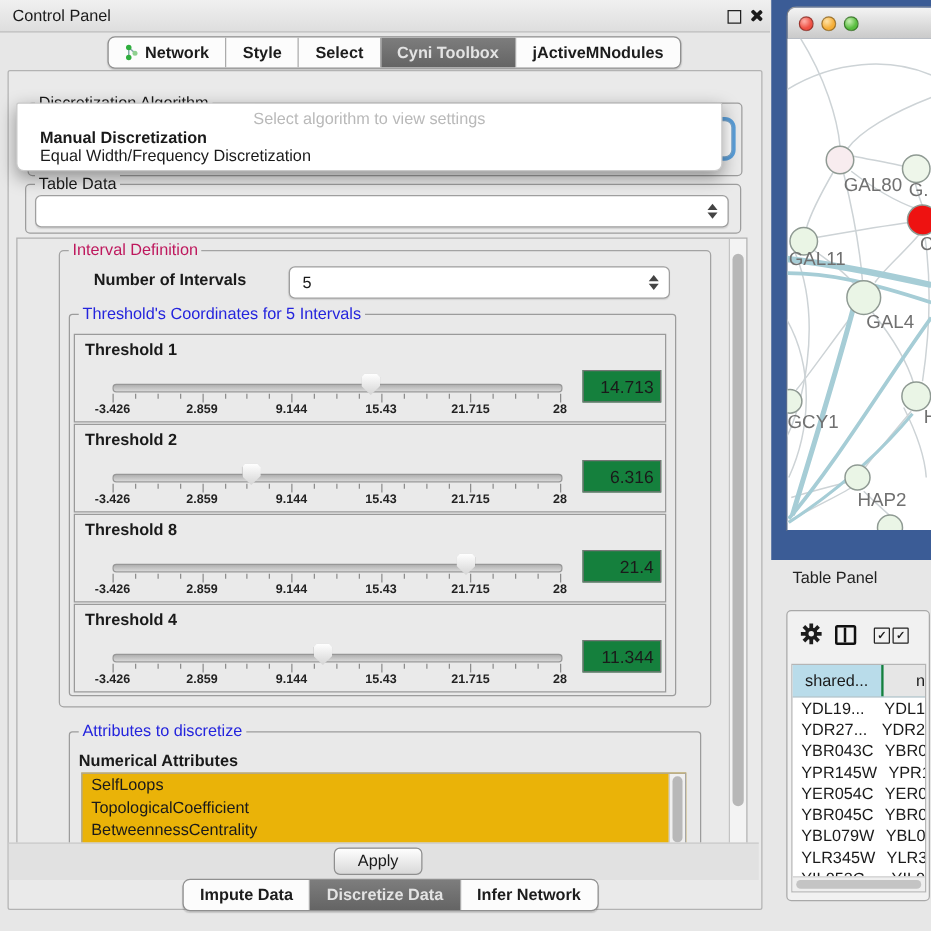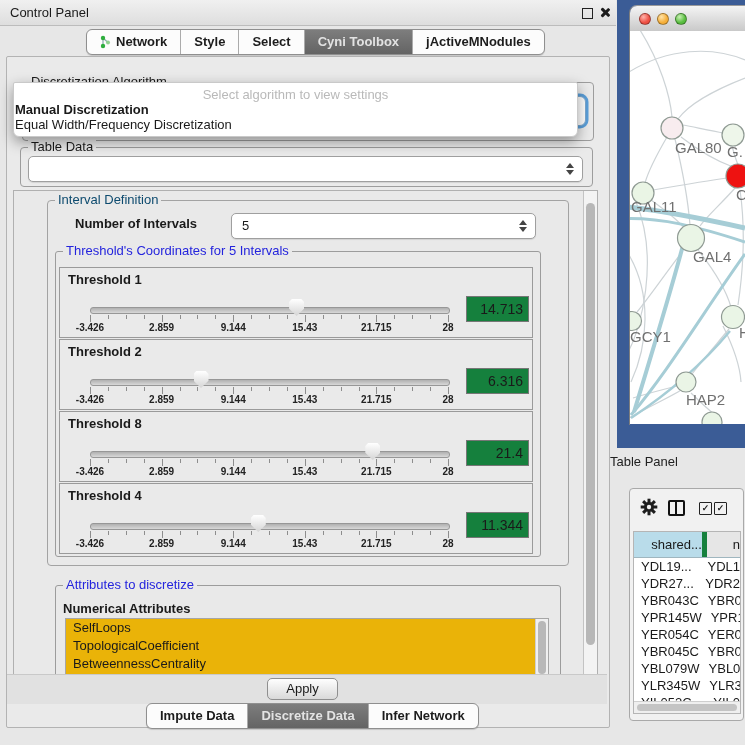--- a/index.html
+++ b/index.html
@@ -23,32 +23,32 @@
        color:#1c1c1c;border-left:1px solid #ababab;white-space:nowrap;cursor:default;}
   .seg:first-child{border-left:none;}
   .seg.sel{background:linear-gradient(#7d7d7d,#646464);color:#e3e3e3;justify-content:center;}
   #topTabs{left:86px;top:29px;} #bottomTabs{left:146px;top:703px;}
 
   
   #contentPanel{left:6px;top:56px;width:602px;height:670px;background:#eaeaea;
                 border:1px solid #b3b3b3;border-radius:2px;}
   .group{border:1px solid #9d9d9d;border-radius:4px;}
   .gtitle{padding:0 3px;background:#eaeaea;line-height:13px;z-index:2;}
-  .gtitle.green{color:#0c4a6e;} .gtitle.blue{color:#2424dd;}
+  .gtitle.green{color:#be185d;} .gtitle.blue{color:#2424dd;}
 
   #algoGroup{left:22px;top:82px;width:570px;height:57px;}
   #algoLabel{left:28px;top:75px;}
   #algoCombo{left:30px;top:96px;width:554px;height:28px;background:#fff;border:1px solid #7aa8cf;
              border-radius:6px;box-shadow:0 0 0 2.5px #5b9fd9;z-index:1;}
 
   
   #popup{left:13px;top:82px;width:563px;height:53px;background:#fff;border:1px solid #c9c9c9;
          border-radius:2px 2px 6px 6px;box-shadow:0 5px 14px rgba(0,0,0,.38);z-index:30;}
   #popup .ph{text-align:center;color:#b9b9b9;margin-top:5px;line-height:14px;}
-  #popup .opt{line-height:15px;padding-left:1px;}
+  #popup .opt{line-height:15px;padding-left:18px;}
   #popup .opt.b{font-weight:bold;}
 
   #tdGroup{left:20px;top:147px;width:571px;height:38px;}
   #tdLabel{left:28px;top:140px;}
   .combo{background:#fff;border:1px solid #9f9f9f;border-radius:5px;box-shadow:0 1px 1px rgba(0,0,0,.1);}
   .combo .val{position:absolute;left:10px;top:0;line-height:24px;}
   .stepper{position:absolute;right:8px;top:50%;margin-top:-6px;width:8px;height:12px;}
   .stepper:before,.stepper:after{content:"";position:absolute;left:0;border-left:4px solid transparent;border-right:4px solid transparent;}
   .stepper:before{top:0;border-bottom:5px solid #444;}
   .stepper:after{bottom:0;border-top:5px solid #444;}
@@ -100,31 +100,31 @@
           border-left:1px solid #7e7e7e;border-top:1px solid #9a9a9a;}
   #macBar{position:relative;height:25px;background:linear-gradient(#f4f4f4,#c9c9c9);
           border-bottom:1px solid #8e8e8e;display:flex;align-items:center;gap:6px;padding-left:9px;}
   .light{width:12px;height:12px;border-radius:50%;border:1px solid rgba(0,0,0,.35);box-sizing:border-box;}
   .light.red{background:radial-gradient(circle at 35% 30%,#ffb3ab,#ee4f43 60%);}
   .light.yellow{background:radial-gradient(circle at 35% 30%,#ffe3a8,#f5ae38 60%);}
   .light.green{background:radial-gradient(circle at 35% 30%,#c9f0b4,#57bd3e 60%);}
   #netCanvas{position:absolute;left:630px;top:31px;width:115px;height:393px;background:#fff;}
   #net-svg{position:absolute;left:0;top:0;}
 
-  #tpTitle{left:610px;top:454px;color:#222;}
+  #tpTitle{left:634px;top:454px;color:#222;}
   #tpBox{left:629px;top:488px;width:113px;height:231px;background:#f1f1f1;border:1px solid #a9a9a9;border-radius:4px;}
   .colico{left:668px;top:500px;width:13px;height:12px;border:2px solid #111;border-radius:2px;}
   .colico:after{content:"";position:absolute;left:5px;top:0;bottom:0;width:2px;background:#111;}
   .cb{width:11px;height:11px;border:1.6px solid #222;border-radius:1px;font-size:9px;font-weight:bold;
       line-height:10px;text-align:center;top:502px;}
   #gearIco{left:640px;top:498px;}
 
   #tpTable{left:633px;top:531px;width:106px;height:181px;background:#fff;border:1px solid #b5b5b5;overflow:hidden;}
   #tpHead{display:flex;height:25px;border-bottom:1px solid #9fb6bf;}
-  #tpHead .c1{width:74px;background:#b9dcea;border-right:5px solid #15803d;text-align:right;line-height:25px;}
+  #tpHead .c1{width:74px;background:#b9dcea;border-right:2px solid #15803d;text-align:center;line-height:25px;}
   #tpHead .c2{flex:1;background:#e6e6e6;line-height:25px;padding-left:26px;}
   #tpRows{height:145px;overflow:hidden;}
   .trow{display:flex;height:17px;line-height:17px;}
   .trow .c1{width:74px;padding-left:7px;box-sizing:border-box;}
   .trow .c2{flex:1;padding-left:9px;}
   #hSB{position:absolute;left:0;right:0;bottom:0;height:11px;background:#efefef;border-top:1px solid #cfcfcf;}
   #hSB .thumb{position:absolute;left:3px;right:3px;top:1.5px;height:7px;border-radius:3.5px;background:#c4c4c4;}
 </style>
 </head>
 <body>

